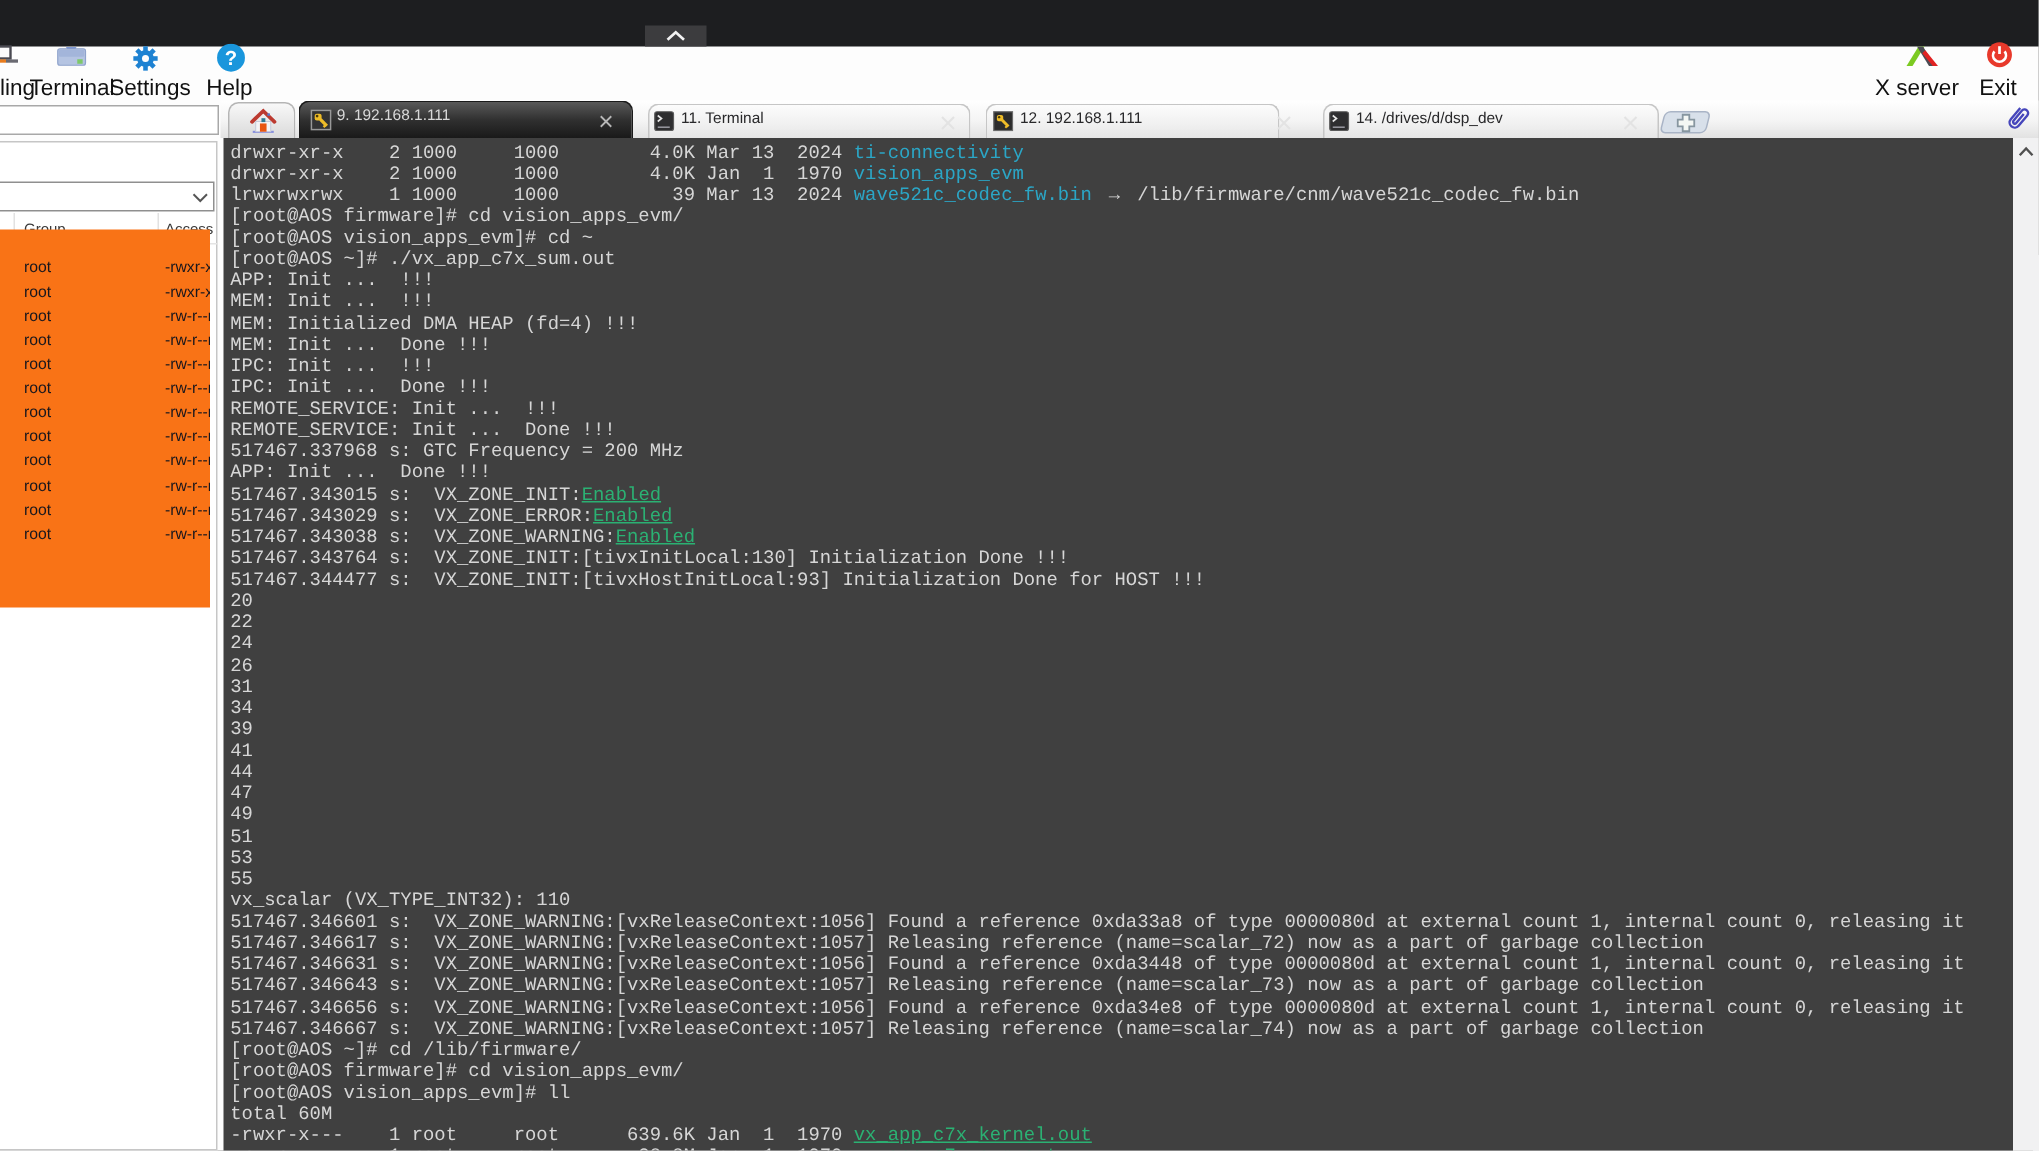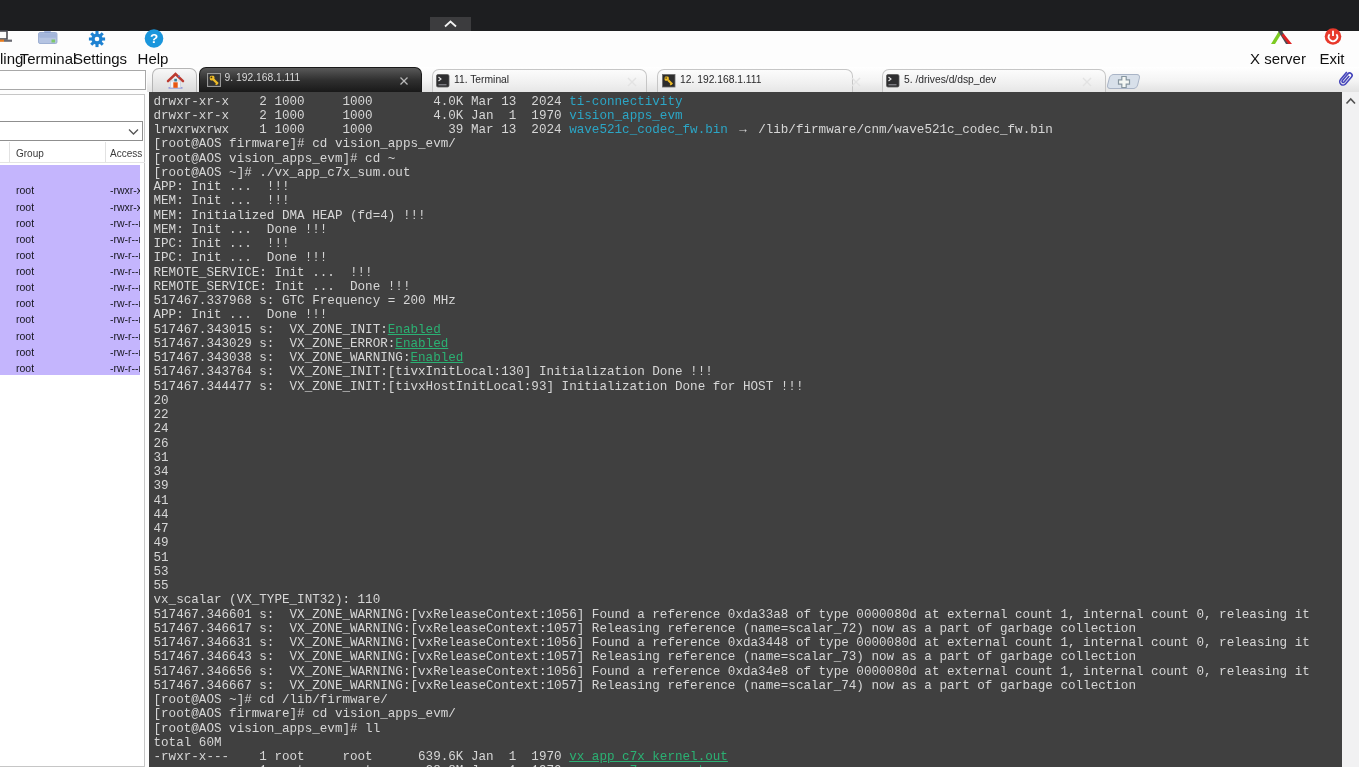--- a/index.html
+++ b/index.html
@@ -25,22 +25,22 @@
     background:#d8e0ea; border:1px solid #a9b4c6; border-radius:4px; transform:skewX(-14deg); }
   #sb_input { position:absolute; left:-3px; top:70px; width:149px; height:20px;
     background:#fff; border:1px solid #a8a8a8; }
   #sb_panel { position:absolute; left:-3px; top:94px; width:148px; height:673px;
     background:#fff; border:1px solid #c6c6c6; }
   #sb_combo { position:absolute; left:-8px; top:121px; width:151px; height:20px;
     background:#fff; border:1px solid #8f8f8f; }
   .hdr { position:absolute; top:148px; font-size:10px; color:#3a3a3a; }
   .vsep { position:absolute; top:142px; width:1px; height:21px; background:#e2e2e2; }
   #hdrline { position:absolute; left:0; top:162px; width:145px; height:1px; background:#e4e4e4; }
-  #bluerows { position:absolute; left:0; top:165px; width:140px; height:210px;
-    background:#c4b5fd; overflow:hidden; }
+  #bluerows { position:absolute; left:0; top:153px; width:140px; height:252px;
+    background:#f97316; overflow:hidden; }
   .brow { position:absolute; left:0; width:140px; height:17px; font-size:10.5px; color:#16161e; }
   .brow .g1 { position:absolute; left:16px; top:2px; }
   .brow .g2 { position:absolute; left:110px; top:2px; white-space:nowrap; }
   #terminal { position:absolute; left:148.5px; top:92px; width:1193.5px; height:675px;
     background:#404040; overflow:hidden; }
   #terminal pre { position:absolute; left:5px; top:2.6px; font-family:"Liberation Mono", monospace;
     font-size:12.6px; line-height:14.25px; color:#d6d6d6; }
   .c { color:#2ba6c6; }
   .g { color:#2bb173;text-decoration:underline; }
   #scrollbar { position:absolute; left:1342px; top:92px; width:17px; height:675px; background:#f1f1f2; }
@@ -149,21 +149,21 @@
     <line x1="1" y1="1" x2="9" y2="9" stroke="#e3e3e3" stroke-width="1.4"></line>
     <line x1="9" y1="1" x2="1" y2="9" stroke="#e3e3e3" stroke-width="1.4"></line>
   </svg>
 </div>
 <div class="tab ltab" style="left:882px;width:224px">
   <svg class="abs" style="left:3px;top:4px" width="14" height="14">
     <rect x="0.5" y="0.5" width="12.5" height="12.5" rx="1.5" fill="#2e2e30" stroke="#5a5a5a" stroke-width="0.8"></rect>
     <path d="M2.5,3 L5,5 L2.5,7" fill="none" stroke="#e6e6e6" stroke-width="1.1"></path>
     <line x1="2.5" y1="10.8" x2="10.5" y2="10.8" stroke="#9a9aa2" stroke-width="1"></line>
   </svg>
-  <span class="tabtxt" style="left:21px;top:4px;color:#28282a">5. /drives/d/dsp_dev</span>
+  <span class="tabtxt" style="left:21px;top:4px;color:#28282a">14. /drives/d/dsp_dev</span>
   <svg class="abs" style="left:199px;top:7px" width="10" height="10">
     <line x1="1" y1="1" x2="9" y2="9" stroke="#e3e3e3" stroke-width="1.4"></line>
     <line x1="9" y1="1" x2="1" y2="9" stroke="#e3e3e3" stroke-width="1.4"></line>
   </svg>
 </div>
 <div id="plusbtn"></div>
 <svg class="abs" style="left:1114px;top:74.5px" width="22" height="14" viewBox="0 0 22 14">
   <path d="M7.8,1.5 h4.4 v3.3 h3.3 v4.4 h-3.3 v3.3 h-4.4 v-3.3 h-3.3 v-4.4 h3.3 z" fill="#f4f7f4" stroke="#8796a0" stroke-width="1.2"></path>
 </svg>
 <svg class="abs" style="left:1335px;top:68px" width="22" height="23" viewBox="0 0 22 23">

